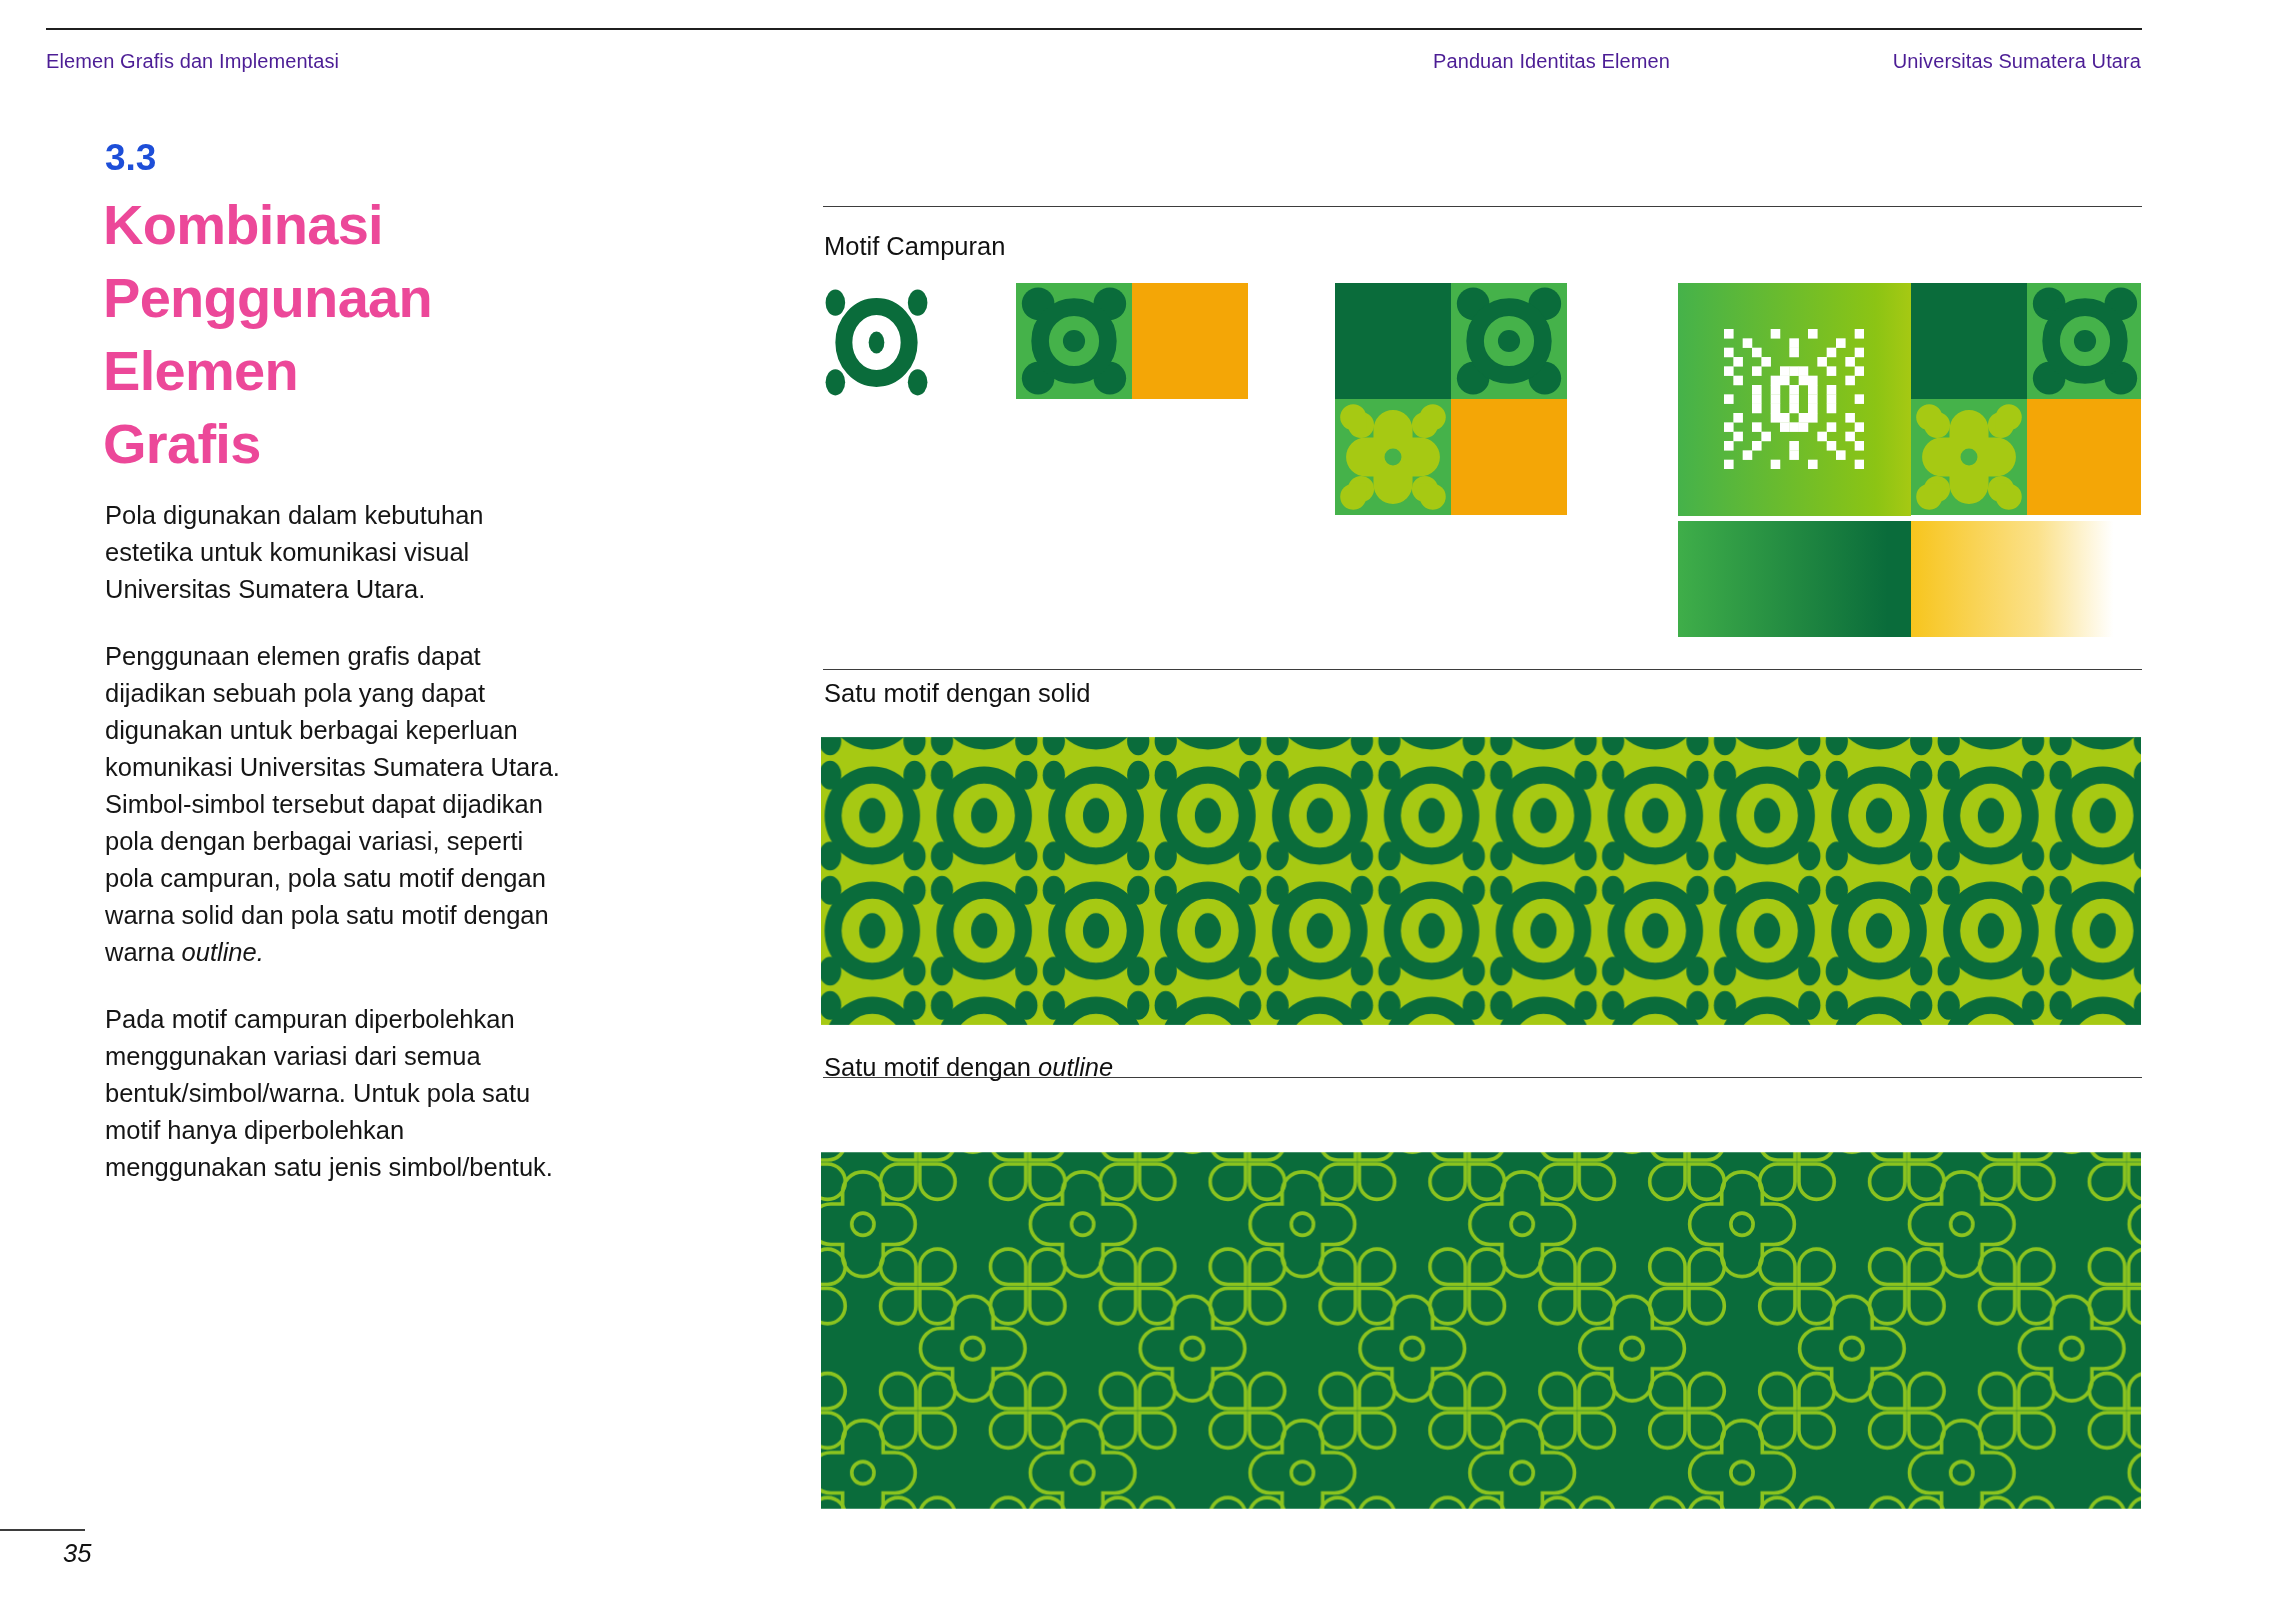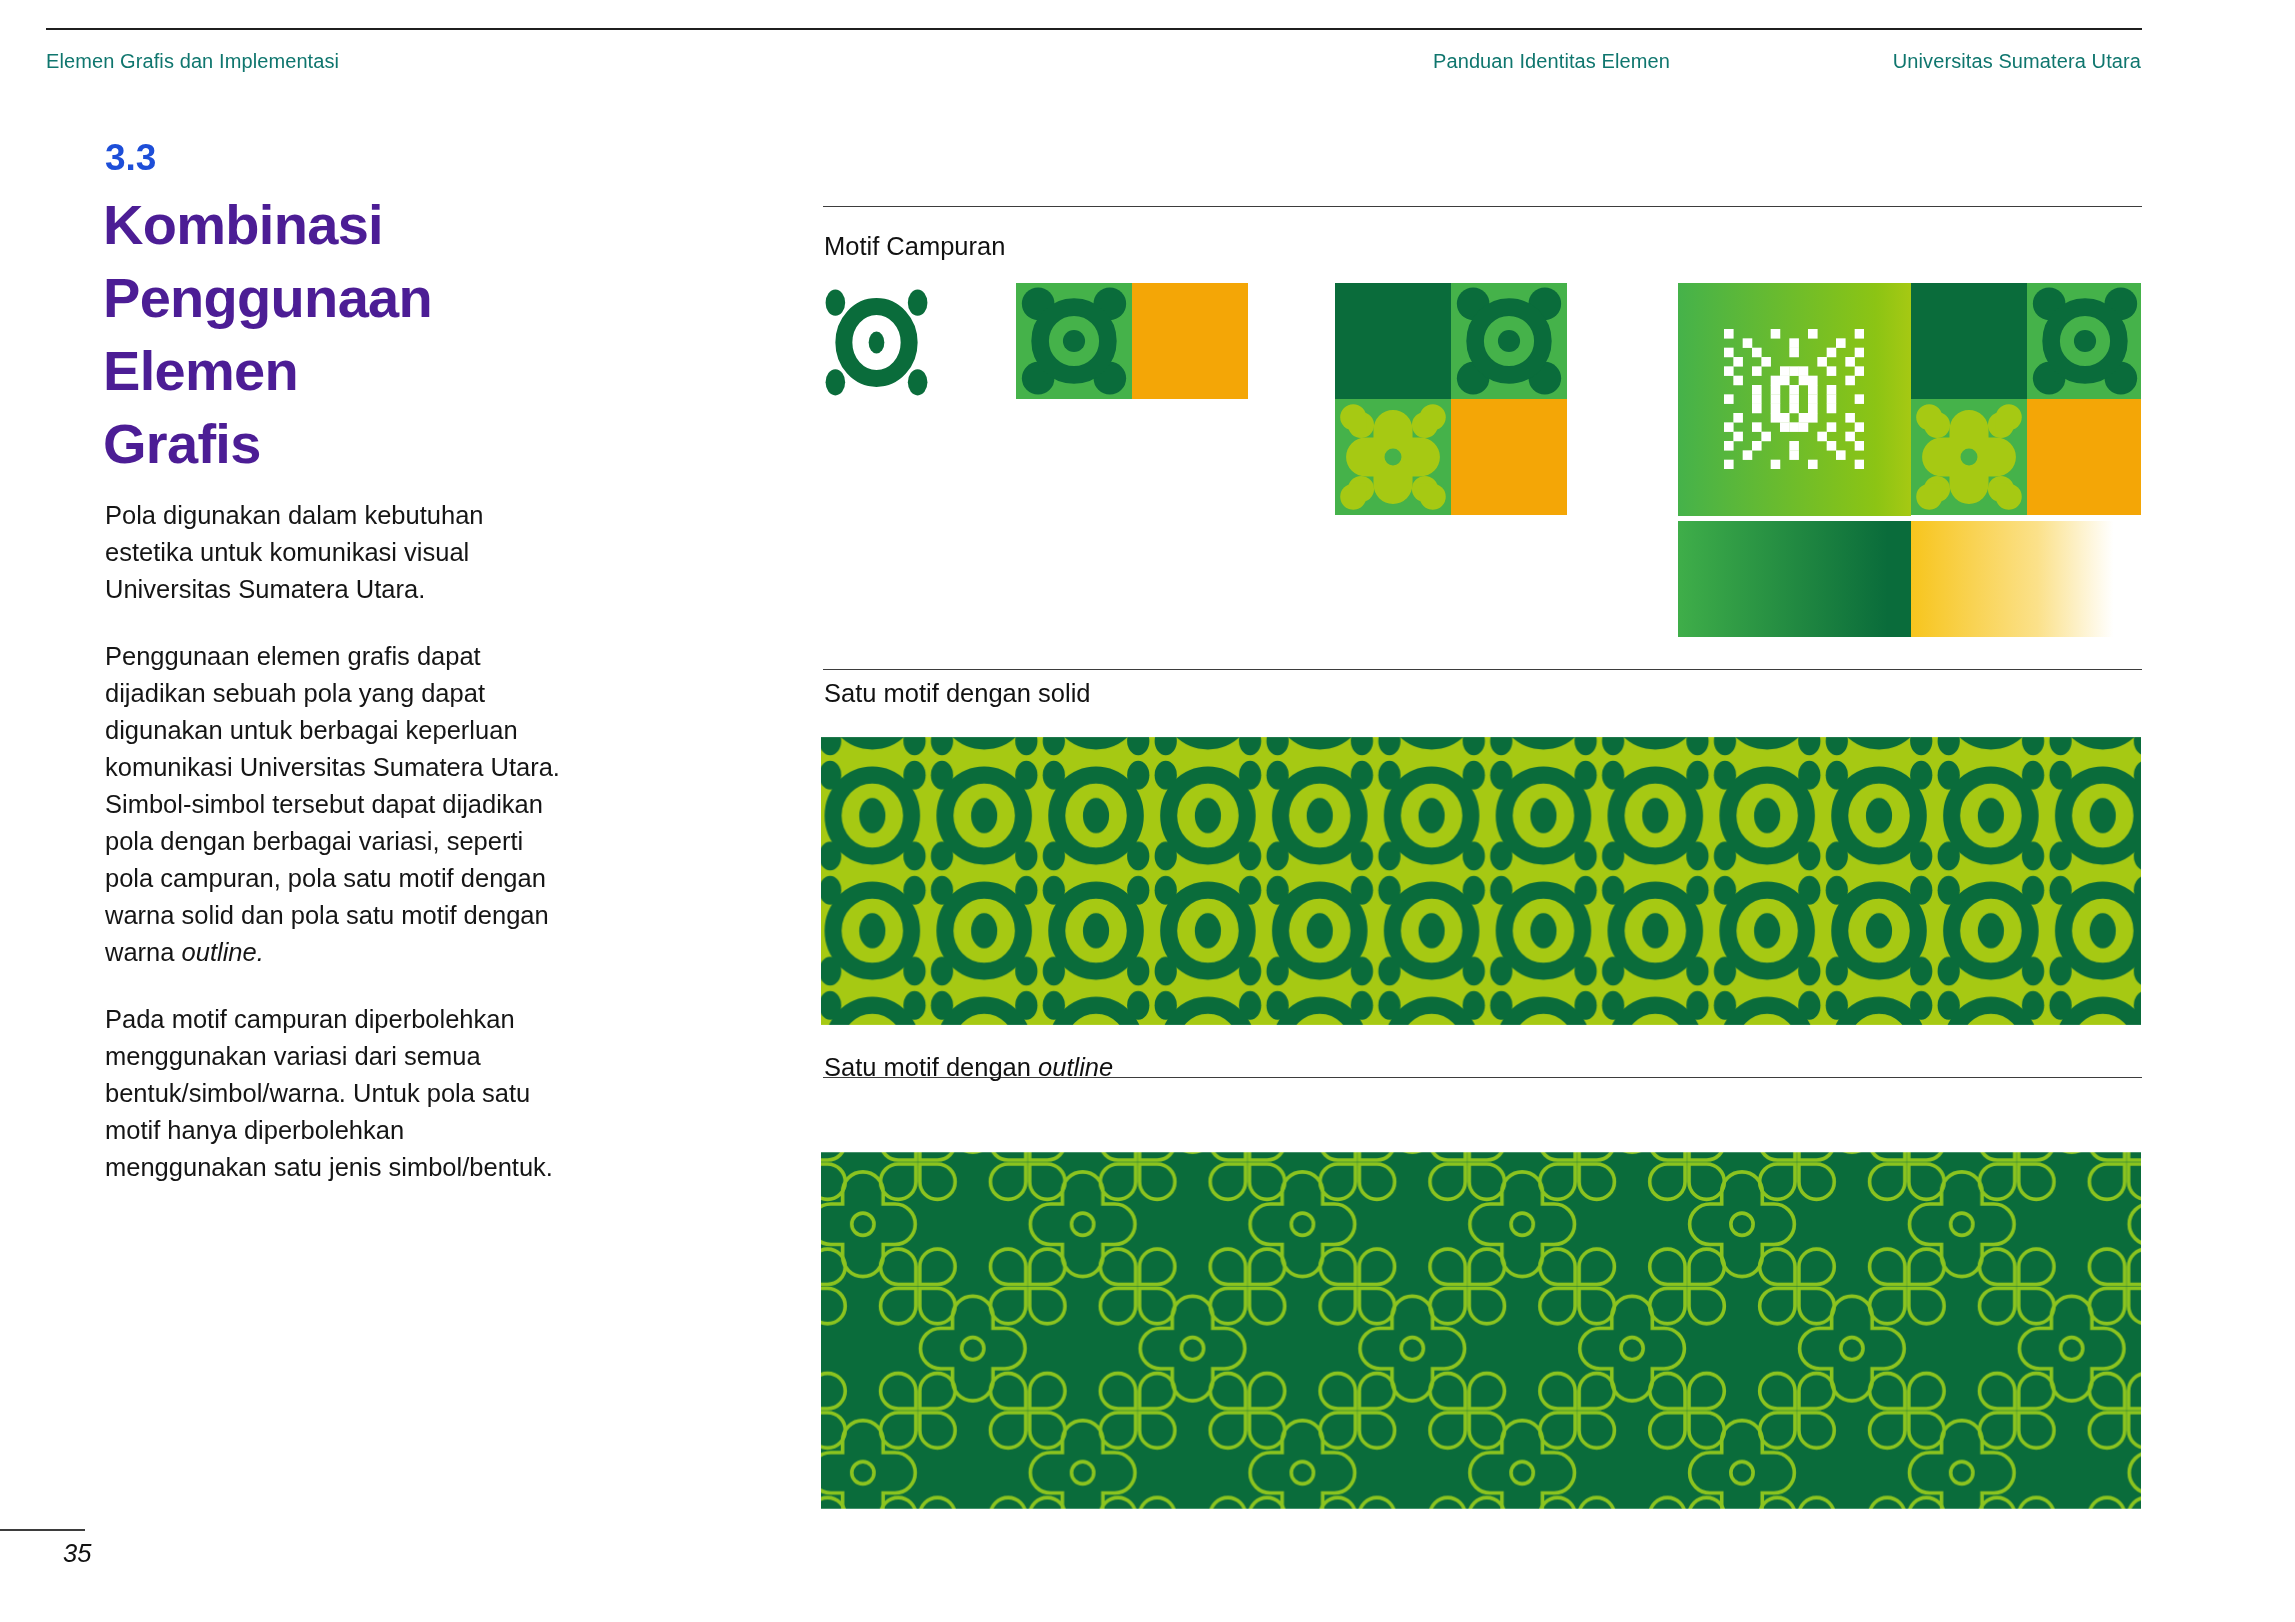--- a/index.html
+++ b/index.html
@@ -5,26 +5,26 @@
   * { margin:0; padding:0; box-sizing:border-box; }
   html,body { background:#e8e8e8; }
   .page {
     position:relative; width:2295px; height:1623px; background:#ffffff;
     font-family:"Liberation Sans", sans-serif; color:#1a1a1a; overflow:hidden;
   }
   .abs { position:absolute; }
 
   
   .top-rule { left:46px; top:27.5px; width:2096px; height:2px; background:#1f1f1f; }
-  .hdr { top:50px; font-size:20px; letter-spacing:0.1px; color:#0f766e; white-space:nowrap; }
+  .hdr { top:50px; font-size:20px; letter-spacing:0.1px; color:#4c1d95; white-space:nowrap; }
 
   
   .sec-num { left:105px; top:137px; font-size:37px; color:#1d4ed8;font-weight:bold; }
   .sec-title { left:103px; top:188px; width:366px; font-size:56px; font-weight:bold;
-               line-height:73px; letter-spacing:-0.7px; color:#4c1d95; }
+               line-height:73px; letter-spacing:-0.7px; color:#ec4899; }
   .body-col { left:105px; top:497px; width:458px; font-size:25.5px; line-height:37px; color:#151515; }
   .body-col p { margin-bottom:30px; }
   .it { font-style:italic; }
 
   
   .sec-rule { left:823px; width:1319px; height:1.3px; background:#3d3d3d; }
   .sec-label { left:824px; font-size:25.5px; color:#111; white-space:nowrap; }
 
   .band { left:821px; width:1320px; overflow:hidden; }
 

